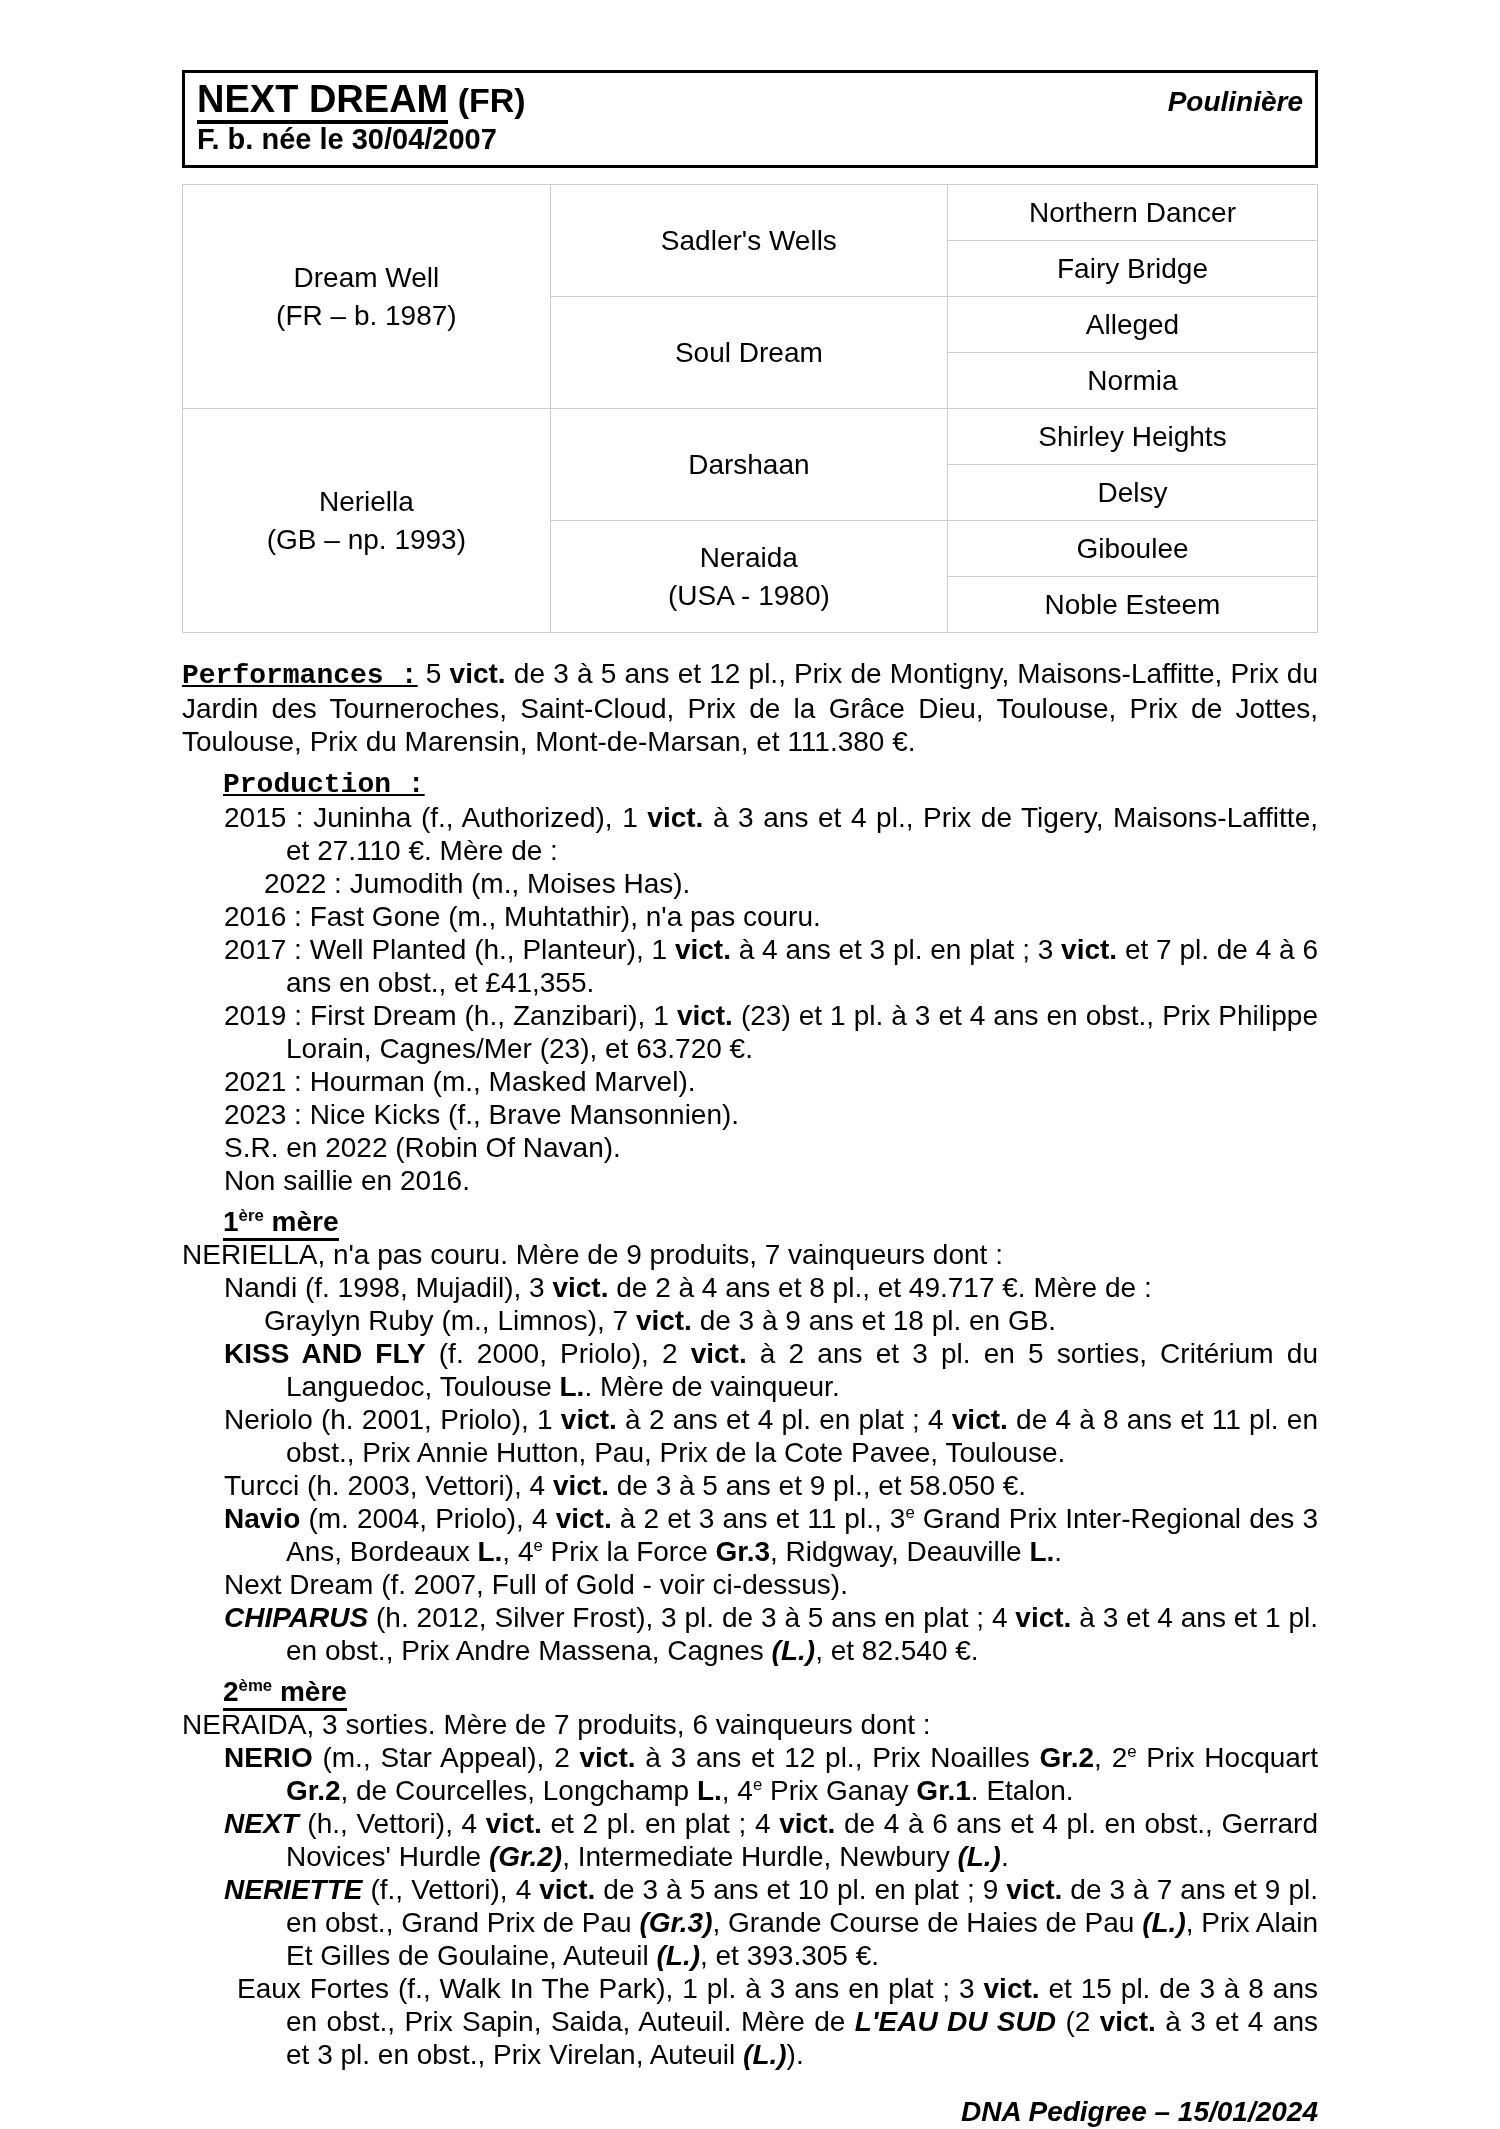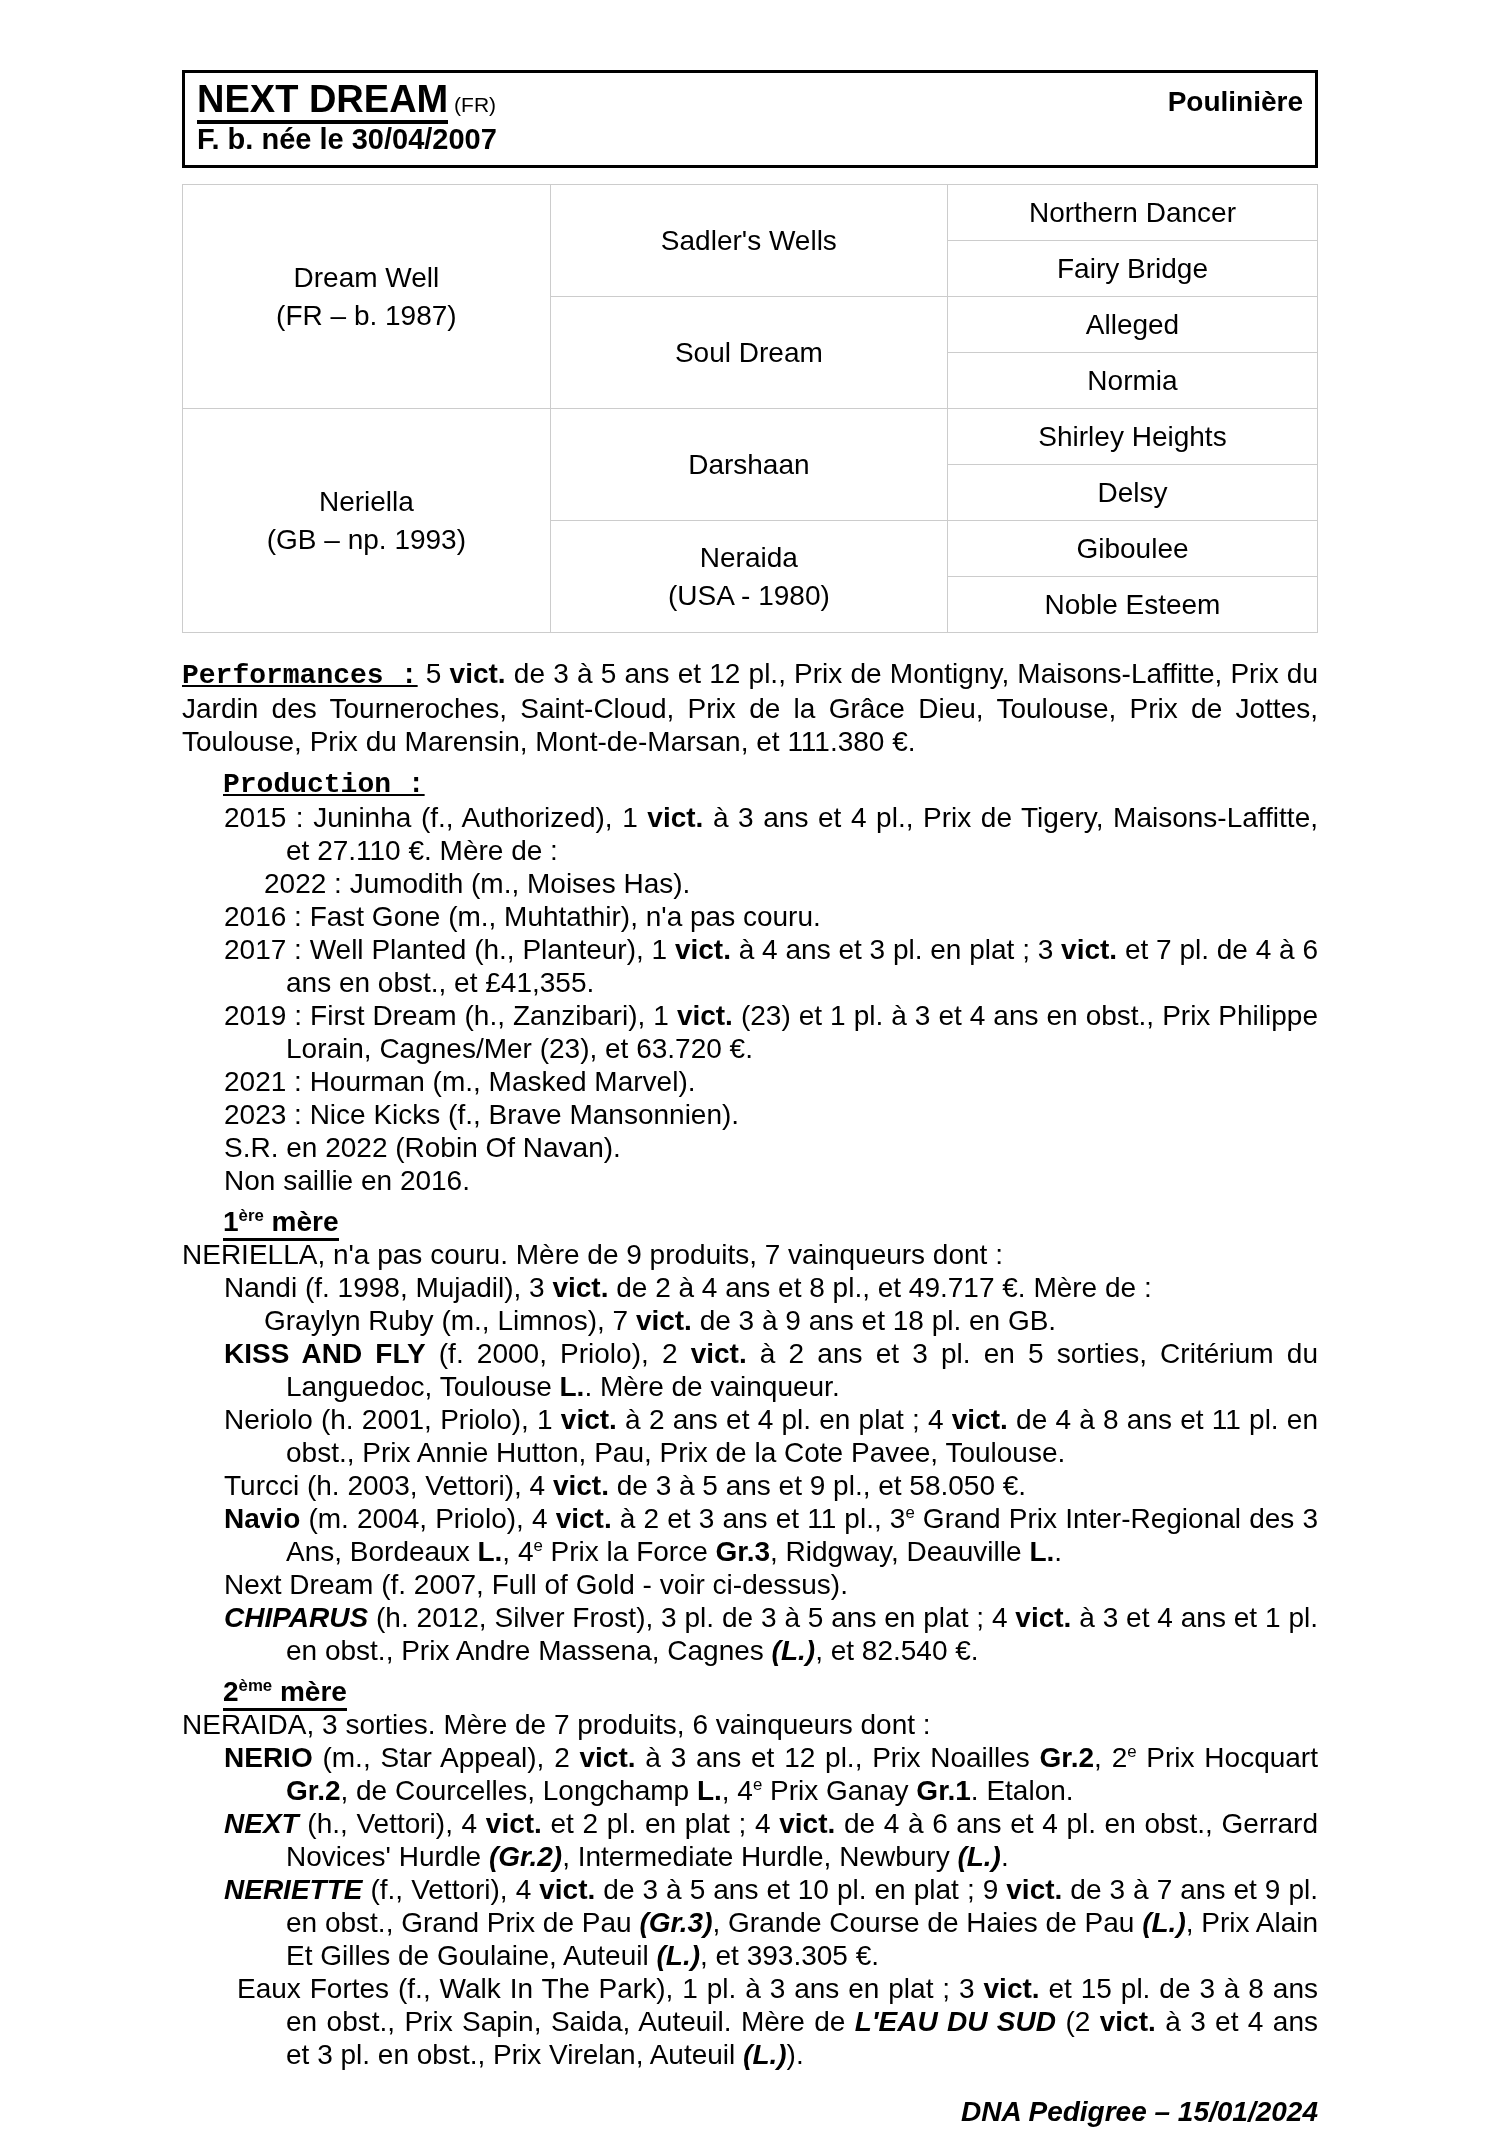--- a/index.html
+++ b/index.html
@@ -6,22 +6,22 @@
   body{
     width:1500px;height:2129px;box-sizing:border-box;
     padding:70px 182px 0 182px;overflow:hidden;
     font-family:"Liberation Sans",sans-serif;
     font-size:28px;line-height:33px;color:#000;
   }
   
   .header-box{border:3px solid #000;padding:4px 12px 8px 12px;}
   .title-row{display:flex;justify-content:space-between;align-items:flex-start;}
   .horse-name{font-size:38px;font-weight:bold;line-height:44px;border-bottom:4px solid #000;}
-  .name-suffix{font-size:21px;font-weight:normal;}
-  .right-label{font-size:28px;font-weight:bold;padding-top:8px;}
+  .name-suffix{font-size:34px;font-weight:bold;}
+  .right-label{font-size:28px;font-weight:bold;font-style:italic;padding-top:8px;}
   .subtitle{font-size:29px;font-weight:bold;line-height:36px;}
   
   table.pedigree{width:100%;border-collapse:collapse;margin-top:16px;table-layout:fixed;}
   table.pedigree td{
     border:1px solid #cccccc;text-align:center;vertical-align:middle;
     height:55px;padding:0;font-size:28px;line-height:38px;overflow:hidden;
   }
   .col-g1{width:32.4%;} .col-g2{width:35%;} .col-g3{width:32.6%;}
   .cell-line{display:block;}
   

